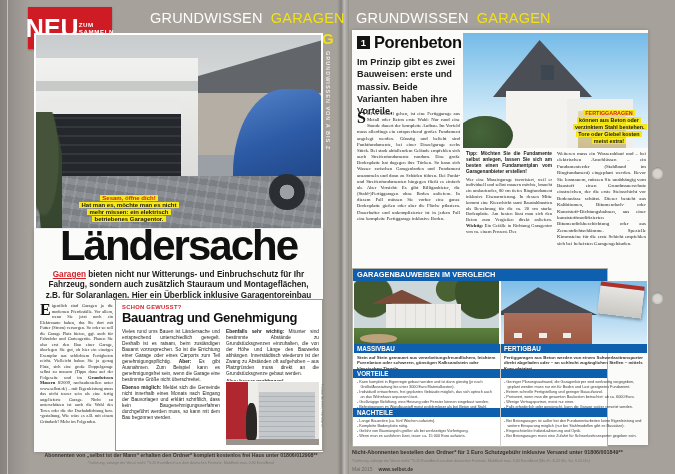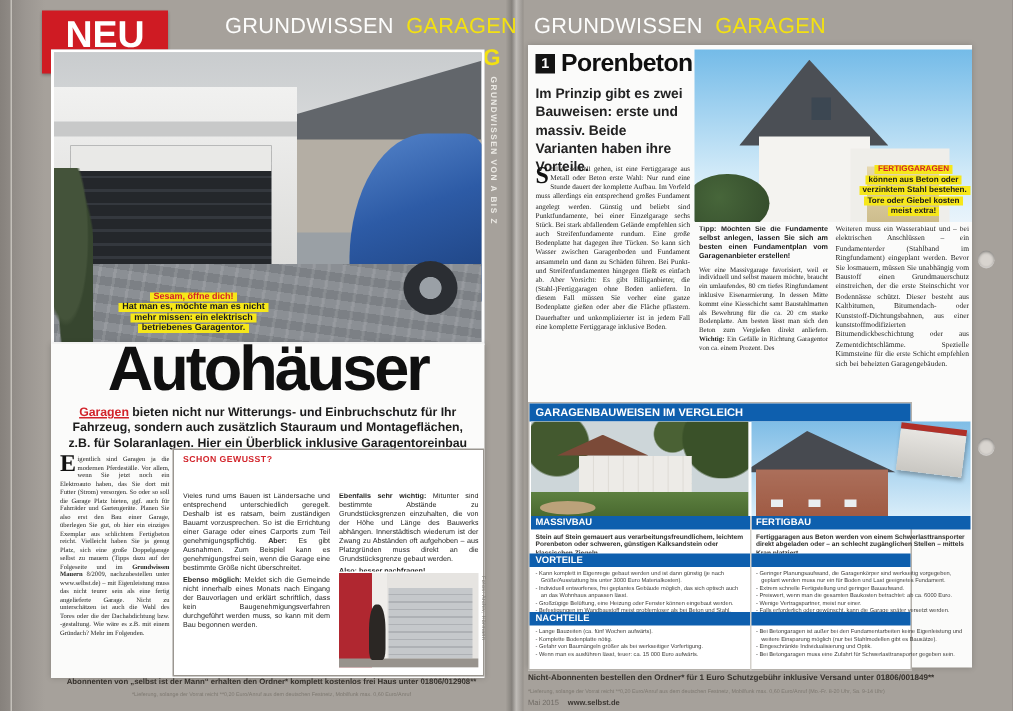--- a/index.html
+++ b/index.html
@@ -11,21 +11,21 @@
   .spine{left:0;top:0;width:30px;height:474px;
          background:linear-gradient(90deg,#86817c,#9b9691 55%,#a6a19b);}
   .spine-line{left:7px;top:0;width:1px;height:474px;background:#c4c0ba;}
   .gap-shadow{left:337px;top:0;width:12px;height:474px;
               background:linear-gradient(90deg,rgba(0,0,0,0) 0%,rgba(0,0,0,.20) 35%,rgba(255,255,255,.28) 60%,rgba(0,0,0,.10) 100%);}
   .hole{width:11px;height:11px;border-radius:50%;background:#d8d4cf;
         box-shadow:inset 0 1px 2px rgba(0,0,0,.4),0 1px 0 rgba(255,255,255,.45);}
 
   
   .badge{left:28px;top:7px;width:84px;height:42px;background:#cf1b23;color:#fff;
-         display:flex;flex-direction:column;align-items:center;justify-content:center;
+         display:flex;align-items:center;justify-content:center;
          box-shadow:0 1px 2px rgba(0,0,0,.3);}
   .badge-neu{font-size:25px;font-weight:bold;line-height:24px;letter-spacing:0;}
   .badge-div{width:66px;height:1px;background:#fff;margin:1px 0 1px 0;}
   .badge-sub{font-size:6.2px;font-weight:bold;letter-spacing:.6px;}
   .mag-header{top:10px;font-size:14.5px;font-weight:normal;letter-spacing:.2px;white-space:nowrap;}
   .mh-left{left:150px;width:166px;text-align:right;}
   .mh-right{left:356px;}
   .mh-white{color:#fdfdfc;}
   .mh-yellow{color:#f3e111;margin-left:4px;}
   .side-tab-g{left:322px;top:30px;color:#f3e111;font-size:15px;font-weight:bold;}
@@ -223,32 +223,33 @@
       <div class="abs pm-wheel"></div>
       <div class="abs pm-plant"></div>
       <div class="abs ycap cap-main">
         <span class="lead">Sesam, öffne dich!</span><br>
         <span class="body">Hat man es, möchte man es nicht mehr missen: ein elektrisch betriebenes Garagentor.</span>
       </div>
     </div>
 
     <div class="abs paper paper-left"></div>
 
-    <div class="abs title">Autohäuser</div>
+    <div class="abs title">Ländersache</div>
 
     <div class="abs intro">
       <span class="hl">Garagen</span><span> bieten nicht nur Witterungs- und Einbruchschutz für Ihr Fahrzeug, sondern auch zusätzlich Stauraum und Montageflächen, z.B. für Solaranlagen. Hier ein Überblick inklusive Garagentoreinbau und Renovierungstipps.</span>
     </div>
 
     <div class="abs bodycol">
       <span class="dropcap">E</span><span>igentlich sind Garagen ja die modernen Pferdeställe. Vor allem, wenn Sie jetzt noch ein Elektroauto haben, das Sie dort mit Futter (Strom) versorgen. So oder so soll die Garage Platz bieten, ggf. auch für Fahrräder und Gartengeräte. Planen Sie also erst den Bau einer Garage, überlegen Sie gut, ob hier ein einziges Exemplar aus schlichtem Fertigbeton reicht. Vielleicht haben Sie ja genug Platz, sich eine große Doppelgarage selbst zu mauern (Tipps dazu auf der Folgeseite und im </span><span class="b">Grundwissen Mauern</span><span> 8/2009, nachzubestellen unter www.selbst.de) – mit Eigenleistung muss das nicht teurer sein als eine fertig angelieferte Garage. Nicht zu unterschätzen ist auch die Wahl des Tores oder die der Dachabdichtung bzw. -gestaltung. Wie wäre es z.B. mit einem Gründach? Mehr im Folgenden.</span>
     </div>
 
     <div class="abs info-box">
       <div class="abs ib-kicker">SCHON GEWUSST?</div>
+      <div class="abs ib-title">Bauantrag und Genehmigung</div>
       <div class="abs ib-col ib-col1">
         <p><span>Vieles rund ums Bauen ist Ländersache und entsprechend unterschiedlich geregelt. Deshalb ist es ratsam, beim zuständigen Bauamt vorzusprechen. So ist die Errichtung einer Garage oder eines Carports zum Teil genehmigungspflichtig. </span><span class="b">Aber:</span><span> Es gibt Ausnahmen. Zum Beispiel kann es genehmigungsfrei sein, wenn die Garage eine bestimmte Größe nicht überschreitet.</span></p>
         <p><span class="b">Ebenso möglich:</span><span> Meldet sich die Gemeinde nicht innerhalb eines Monats nach Eingang der Bauvorlagen und erklärt schriftlich, dass kein Baugenehmigungsverfahren durchgeführt werden muss, so kann mit dem Bau begonnen werden.</span></p>
       </div>
       <div class="abs ib-col ib-col2">
         <p><span class="b">Ebenfalls sehr wichtig:</span><span> Mitunter sind bestimmte Abstände zu Grundstücksgrenzen einzuhalten, die von der Höhe und Länge des Bauwerks abhängen. Innerstädtisch wiederum ist der Zwang zu Abständen oft aufgehoben – aus Platzgründen muss direkt an die Grundstücksgrenze gebaut werden.</span></p>
         <p class="b">Also: besser nachfragen!</p>
       </div>
       <div class="abs ib-photo">
         <div class="abs pb-red"></div>

